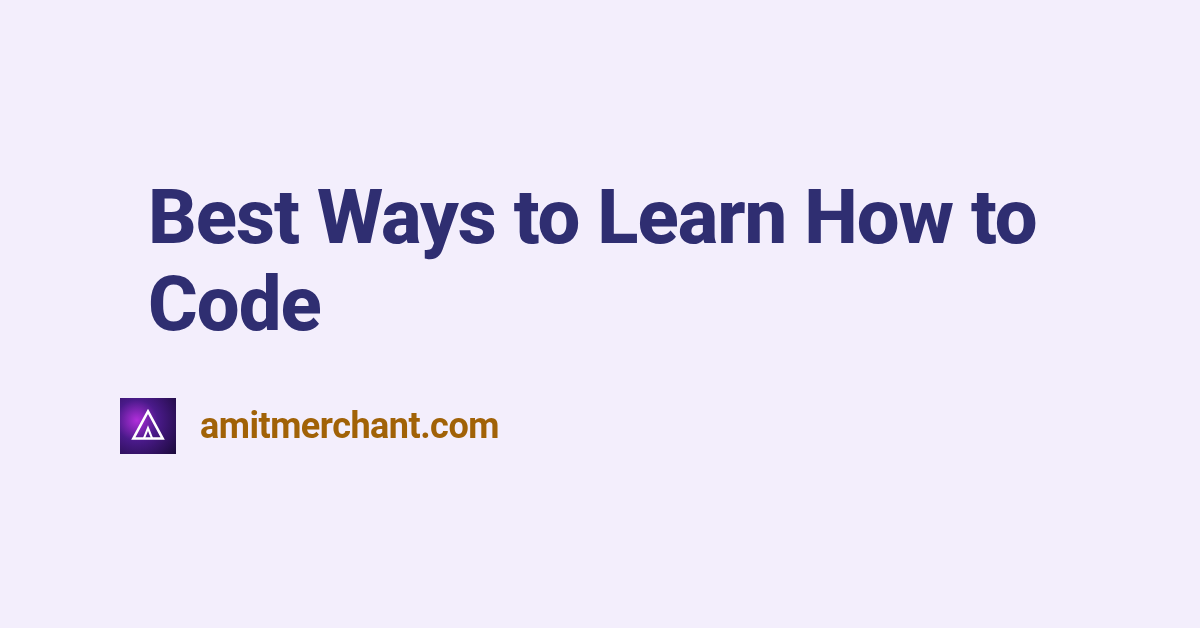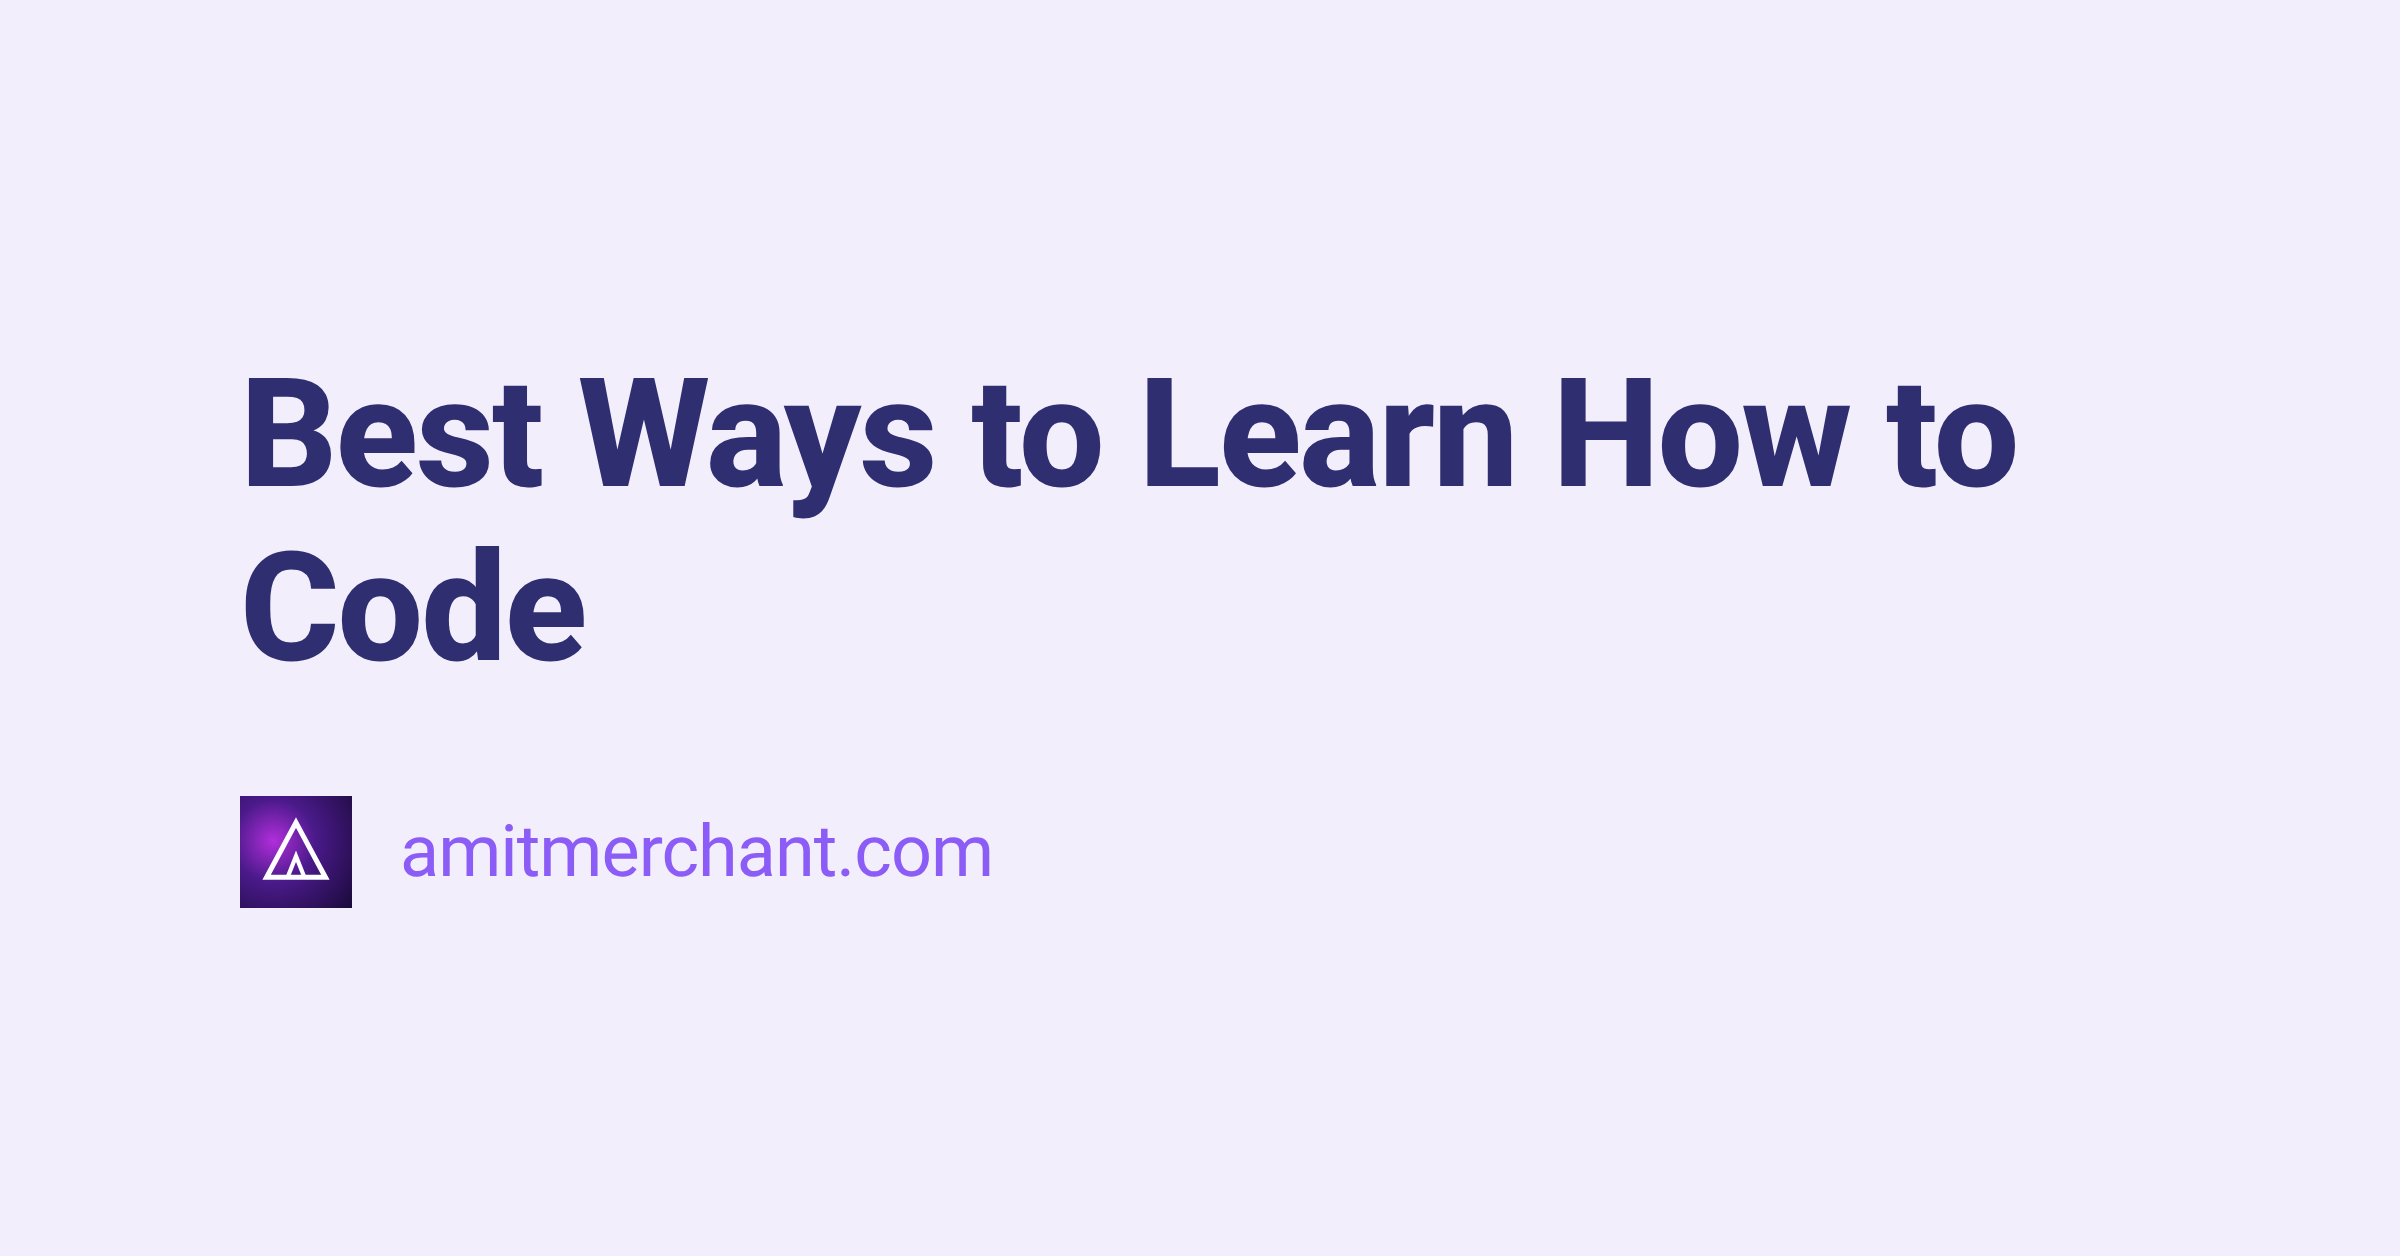--- a/index.html
+++ b/index.html
@@ -17,43 +17,44 @@
       flex-direction: column;
       justify-content: center;
     }
     .title {
       color: #2f2e71;
       font-size: 76px;
       font-weight: 800;
       line-height: 1.15;
       letter-spacing: -1px;
       margin-bottom: 50px;
+      margin-left: 28px;
     }
     .byline {
       display: flex;
       align-items: center;
       gap: 24px;
     }
     .logo {
       width: 56px;
       height: 56px;
       background: radial-gradient(circle at 30% 40%, #b12edb 0%, #4a1a8a 40%, #1a0a3a 100%);
       display: flex;
       align-items: center;
       justify-content: center;
       flex-shrink: 0;
     }
     .logo svg {
       width: 42px;
       height: 42px;
     }
     .site-name {
-      color: #8b5cf6;
+      color: #a16207;
       font-size: 36px;
-      font-weight: 400;
+      font-weight: 700;
       letter-spacing: -0.5px;
     }
   </style>
 </head>
 <body>
 
 <h1 class="title">Best Ways to Learn How to Code</h1>
 
 <div class="byline">
   <div class="logo">

